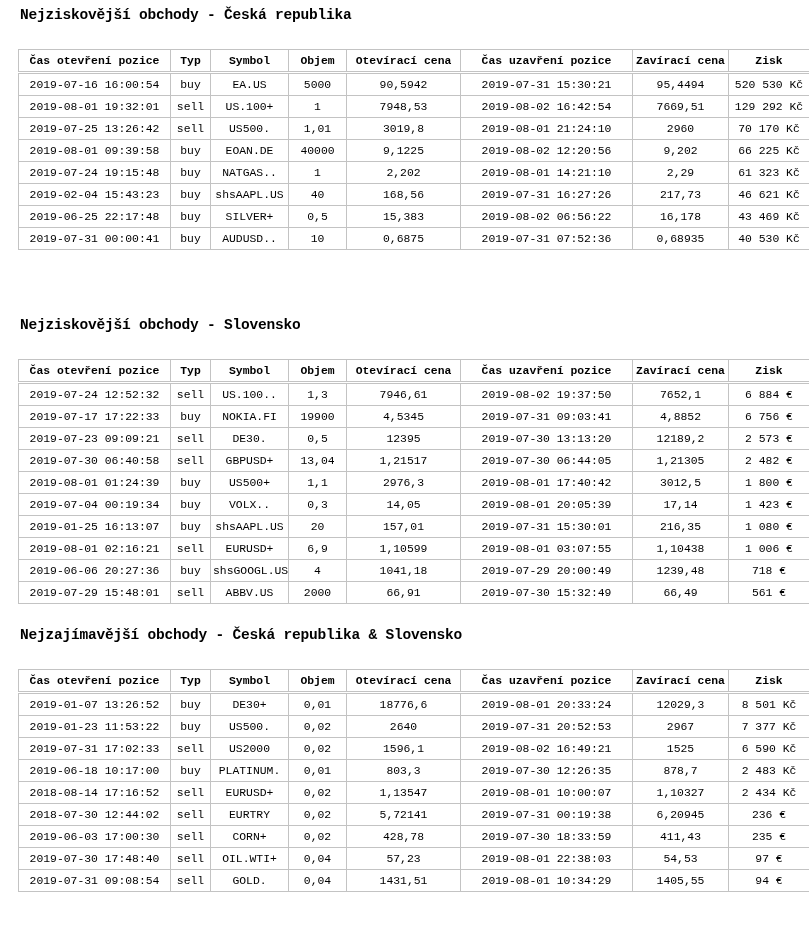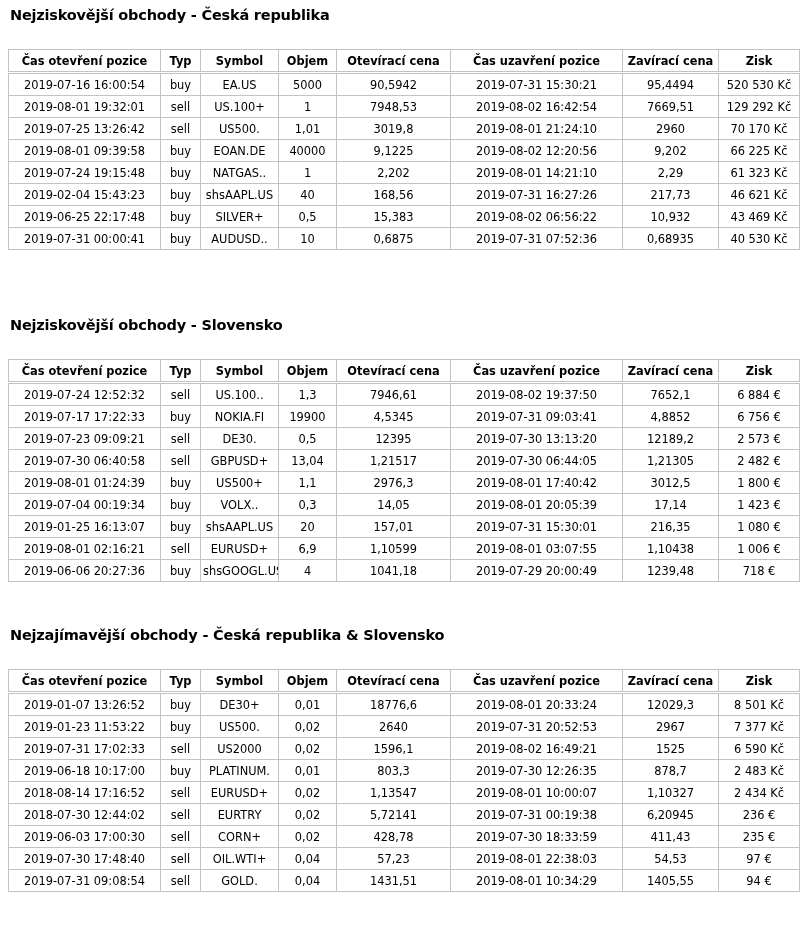--- a/index.html
+++ b/index.html
@@ -1,21 +1,21 @@
 <!DOCTYPE html>
 <html><head>
 <meta charset="utf-8">
 <style>
   html, body { margin: 0; padding: 0; background: #ffffff; }
   body {
     width: 809px; height: 926px; overflow: hidden;
     font-family: "DejaVu Sans", "Liberation Sans", sans-serif;
     color: #000;
   }
-  .section { position: absolute; left: 0; width: 770px; }
+  .section { position: absolute; left: 10px; width: 770px; font-family: Liberation Mono, monospace; }
   .section-title {
     position: absolute; left: 10px; top: 7px;
     font-size: 14.5px; font-weight: bold; letter-spacing: -0.2px;
     white-space: nowrap;
   }
   table.trades {
     position: absolute; left: 8px; top: 49px;
     border-collapse: collapse;
     table-layout: fixed;
     font-size: 11.4px;
@@ -123,21 +123,21 @@
             <td>217,73</td>
             <td>46 621 Kč</td>
           </tr>
           <tr>
             <td>2019-06-25 22:17:48</td>
             <td>buy</td>
             <td>SILVER+</td>
             <td>0,5</td>
             <td>15,383</td>
             <td>2019-08-02 06:56:22</td>
-            <td>10,932</td>
+            <td>16,178</td>
             <td>43 469 Kč</td>
           </tr>
           <tr>
             <td>2019-07-31 00:00:41</td>
             <td>buy</td>
             <td>AUDUSD..</td>
             <td>10</td>
             <td>0,6875</td>
             <td>2019-07-31 07:52:36</td>
             <td>0,68935</td>
@@ -255,20 +255,30 @@
           <tr>
             <td>2019-06-06 20:27:36</td>
             <td>buy</td>
             <td>shsGOOGL.US</td>
             <td>4</td>
             <td>1041,18</td>
             <td>2019-07-29 20:00:49</td>
             <td>1239,48</td>
             <td>718 €</td>
           </tr>
+          <tr>
+            <td>2019-07-29 15:48:01</td>
+            <td>sell</td>
+            <td>ABBV.US</td>
+            <td>2000</td>
+            <td>66,91</td>
+            <td>2019-07-30 15:32:49</td>
+            <td>66,49</td>
+            <td>561 €</td>
+          </tr>
         </tbody>
       </table>
     </div>
     <div class="section" style="top: 620px; height: 310px;">
       <div class="section-title">Nejzajímavější obchody - Česká republika &amp; Slovensko</div>
       <table class="trades">
         <colgroup>
           <col class="c0">
           <col class="c1">
           <col class="c2">

